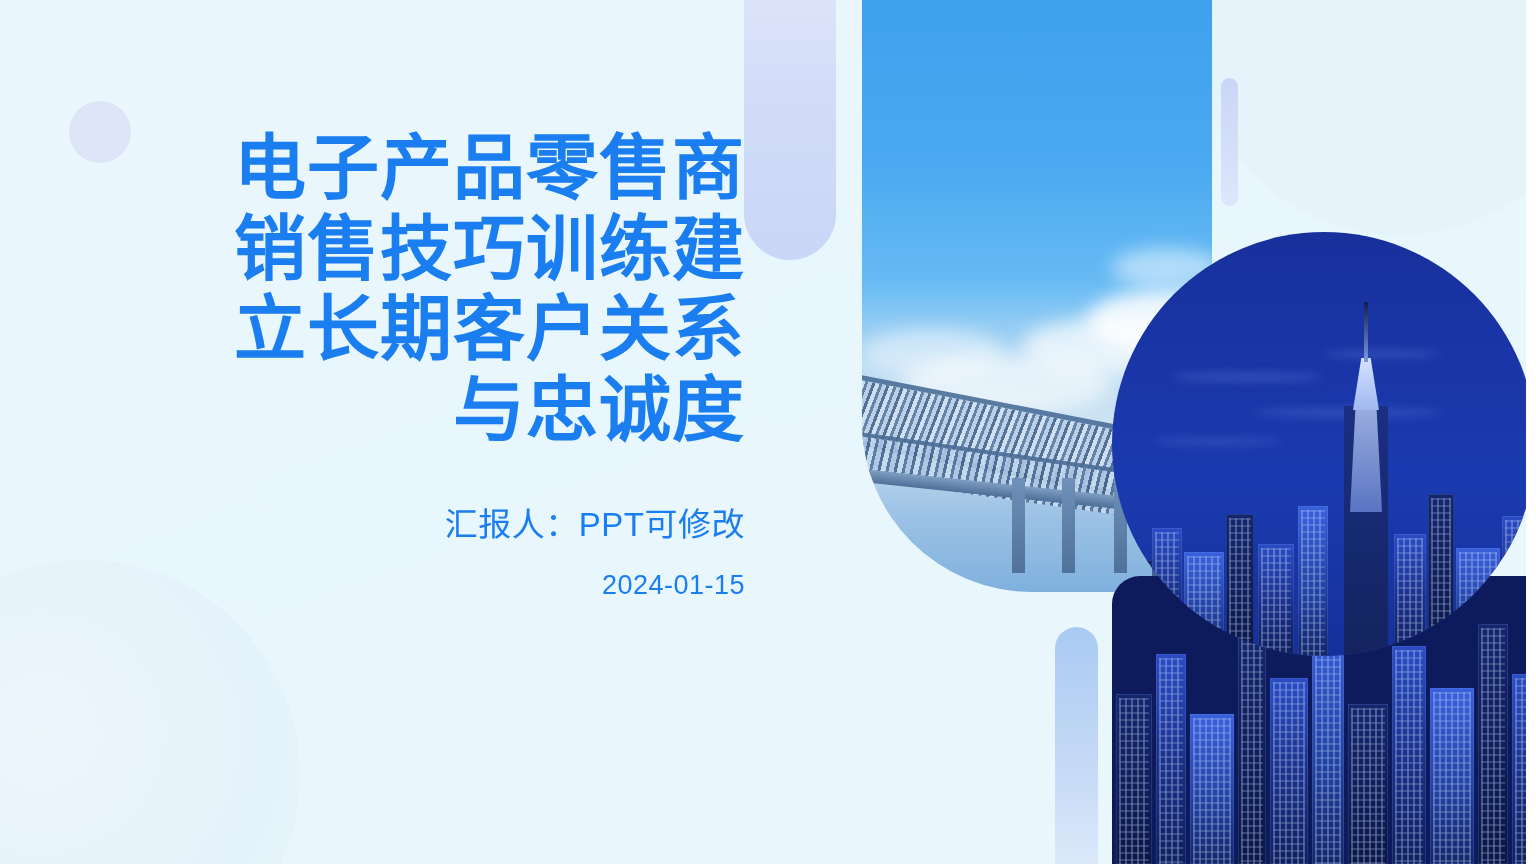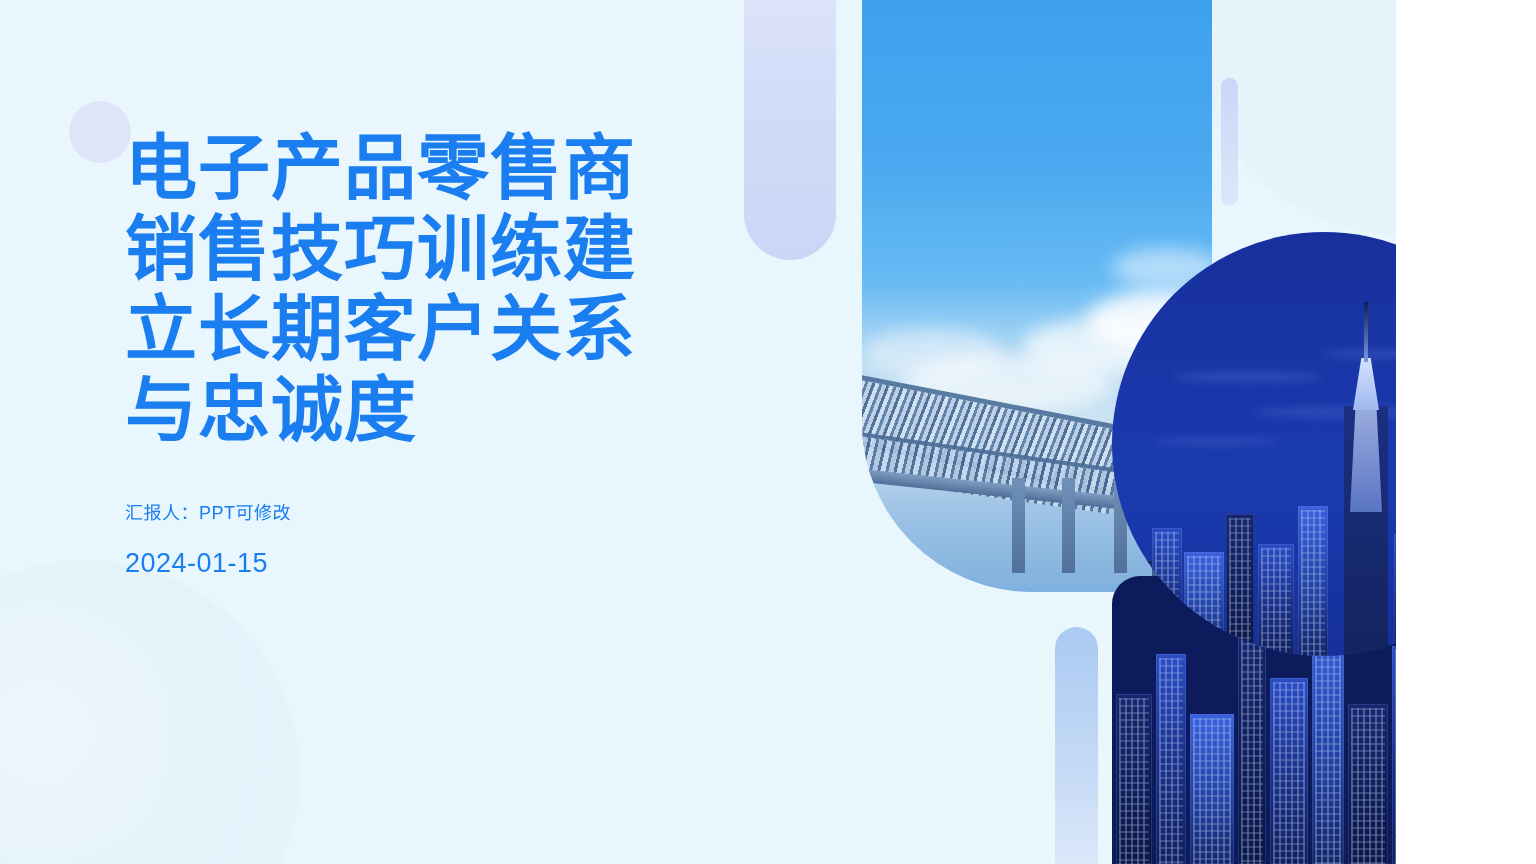--- a/index.html
+++ b/index.html
@@ -3,25 +3,26 @@
 <meta charset="utf-8">
 <title>PPT Cover Slide</title>
 <style>
   html, body {
     margin: 0;
     padding: 0;
     background: #ffffff;
   }
   #slide {
     position: relative;
-    width: 1396px;
+    width: 1526px;
     height: 864px;
     overflow: hidden;
     background: linear-gradient(160deg, #eaf7fd 0%, #e8f6fd 45%, #eaf8fd 100%);
     font-family: "Liberation Sans", "DejaVu Sans", sans-serif;
+    text-align: right;
   }
 
   
   .blob {
     position: absolute;
     border-radius: 50%;
     pointer-events: none;
   }
   #blob-topleft-small {
     left: 69px; top: 101px;
@@ -238,21 +239,21 @@
     font-family: "DejaVu Sans", "Liberation Sans", sans-serif;
     font-weight: 700;
     font-size: 72px;
     line-height: 1.12;
     letter-spacing: 1px;
     color: #1a7ef0;
     white-space: pre-line;
   }
   #presenter-line {
     margin: 47px 0 0 0;
-    font-size: 18px;
+    font-size: 33px;
     font-weight: 400;
     color: #1a7ef0;
     letter-spacing: .5px;
   }
   #date-line {
     margin: 24px 0 0 0;
     font-size: 27px;
     font-weight: 400;
     color: #1a7ef0;
     letter-spacing: .5px;

